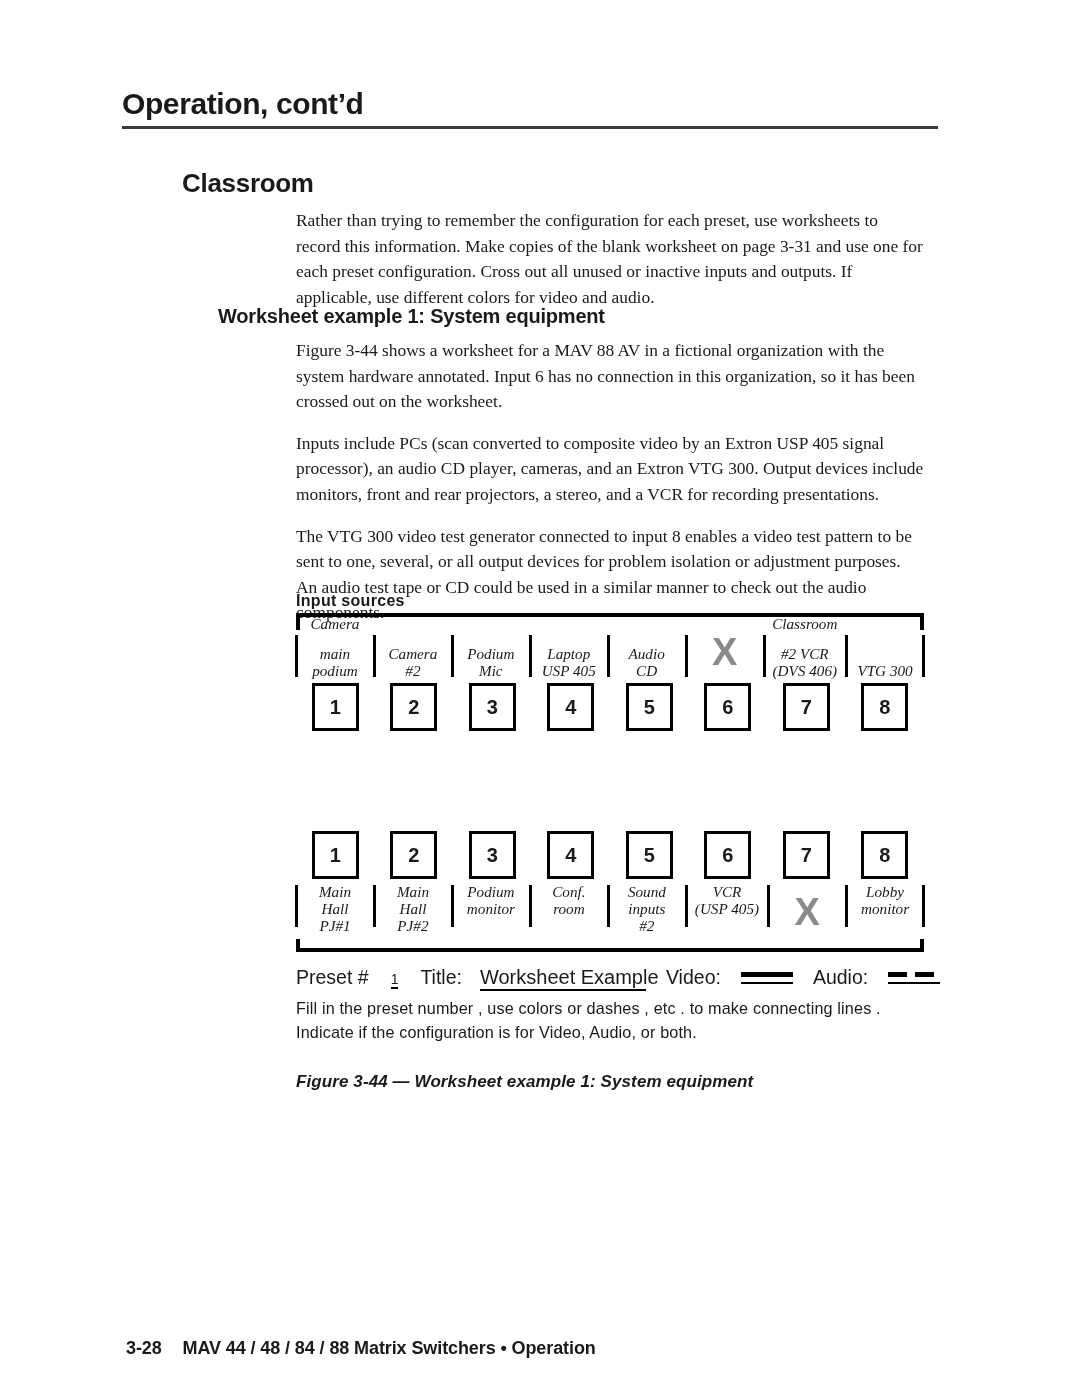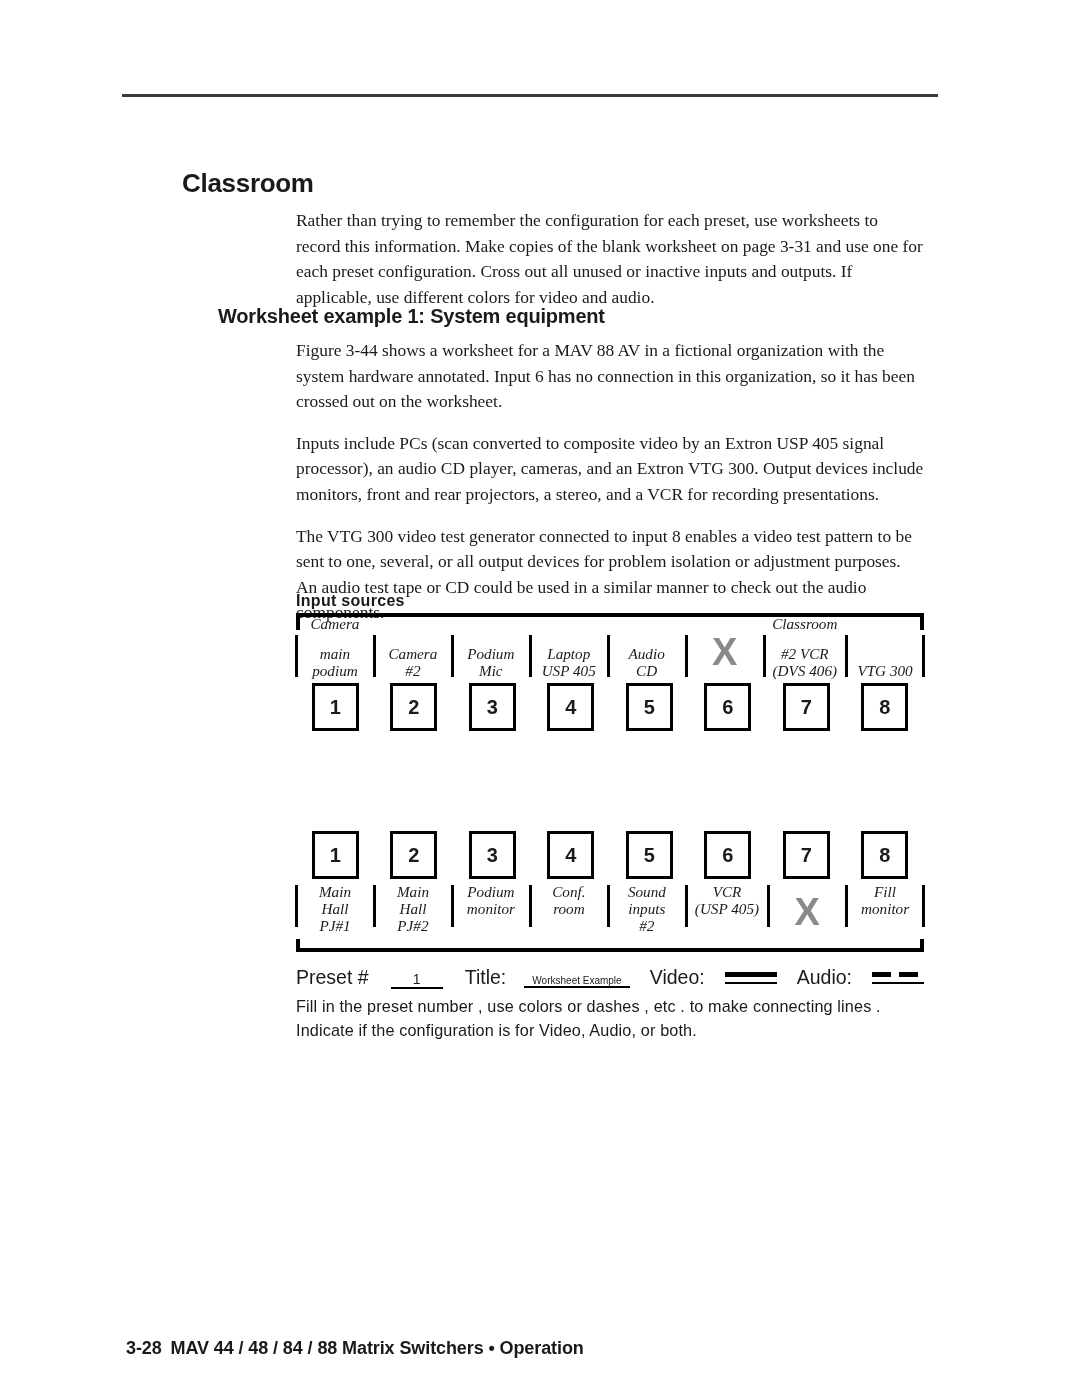--- a/index.html
+++ b/index.html
@@ -156,21 +156,21 @@
   .preset-line .lab { white-space:nowrap; }
   .fill {
     border-bottom:2.5px solid #000;
     display:inline-block;
     text-align:center;
     font-size:14px;
     font-family:"Liberation Sans", sans-serif;
     position:relative;
   }
   .fill.preset-num { width:82px; margin:0 10px; font-size:14px; }
-  .fill.title-val  { width:166px; margin:8px 8px 0 6px; font-size:10px; white-space:nowrap; }
+  .fill.title-val  { width:166px; margin:0 8px 0 6px; font-size:20px; white-space:nowrap; }
   .fill.video-val  { width:62px; margin:0 8px 0 8px; }
   .fill.audio-val  { width:62px; margin:0 0 0 8px; }
 
   .line-solid {
     display:block;
     border-top:5px solid #000;
     width:52px;
     margin:0 auto 5px auto;
   }
   .line-dashed {
@@ -199,26 +199,27 @@
   }
 
   
   .footer {
     position:absolute; left:126px; bottom:38px;
     font-family:"Liberation Sans", sans-serif;
     font-weight:bold;
     font-size:18px;
     letter-spacing:-0.1px;
   }
-  .footer .pg { margin-right:4px; }
+  .footer .pg { margin-right:16px; }
 </style>
 </head>
 <body>
 
 <div class="page-header">
+  <div class="title">Operation, cont’d</div>
   <div class="header-rule"></div>
 </div>
 
 <div class="h1-section">Classroom</div>
 <div class="h2-section">Worksheet example 1: System equipment</div>
 
 <div class="body-col" style="top:208px;">
   <p class="para">Rather than trying to remember the configuration for each preset, use worksheets to record this information.  Make copies of the blank worksheet on page 3-31 and use one for each preset configuration.  Cross out all unused or inactive inputs and outputs.  If applicable, use different colors for video and audio.</p>
 </div>
 
@@ -383,21 +384,21 @@
       <div class="lbl-line">(USP 405)</div>
     </div>
 
     <div class="label-cell" style="justify-content:flex-start;">
       <div class="divider" style="top:2px; bottom:auto;"></div>
       <div class="xmark" style="margin-top:10px;">X</div>
     </div>
 
     <div class="label-cell" style="justify-content:flex-start;">
       <div class="divider" style="top:2px; bottom:auto;"></div>
-      <div class="lbl-line">Fill</div>
+      <div class="lbl-line">Lobby</div>
       <div class="lbl-line">monitor</div>
       <div class="divider" style="left:auto; right:-1px; top:2px; bottom:auto;"></div>
     </div>
 
   </div>
 
   <div class="bracket-bottom"></div>
 
   <div class="preset-line">
     <span class="lab">Preset #</span>
@@ -410,18 +411,19 @@
       </span>
     <span class="lab">Audio:</span>
     <span class="fill audio-val">
         <span class="line-dashed"></span>
       </span>
   </div>
 
   <div class="instruction">Fill in the  preset number ,  use colors or dashes ,  etc . to make connecting lines .</div>
   <div class="instruction" style="margin-top:1px;">Indicate if the configuration is for Video, Audio, or both.</div>
 
+  <div class="fig-caption">Figure 3-44 — Worksheet example 1: System equipment</div>
 </div>
 
 <div class="footer">
   <span class="pg">3-28</span>
   <span>MAV 44 / 48 / 84 / 88 Matrix Switchers • Operation</span>
 </div>
 
 </body></html>

